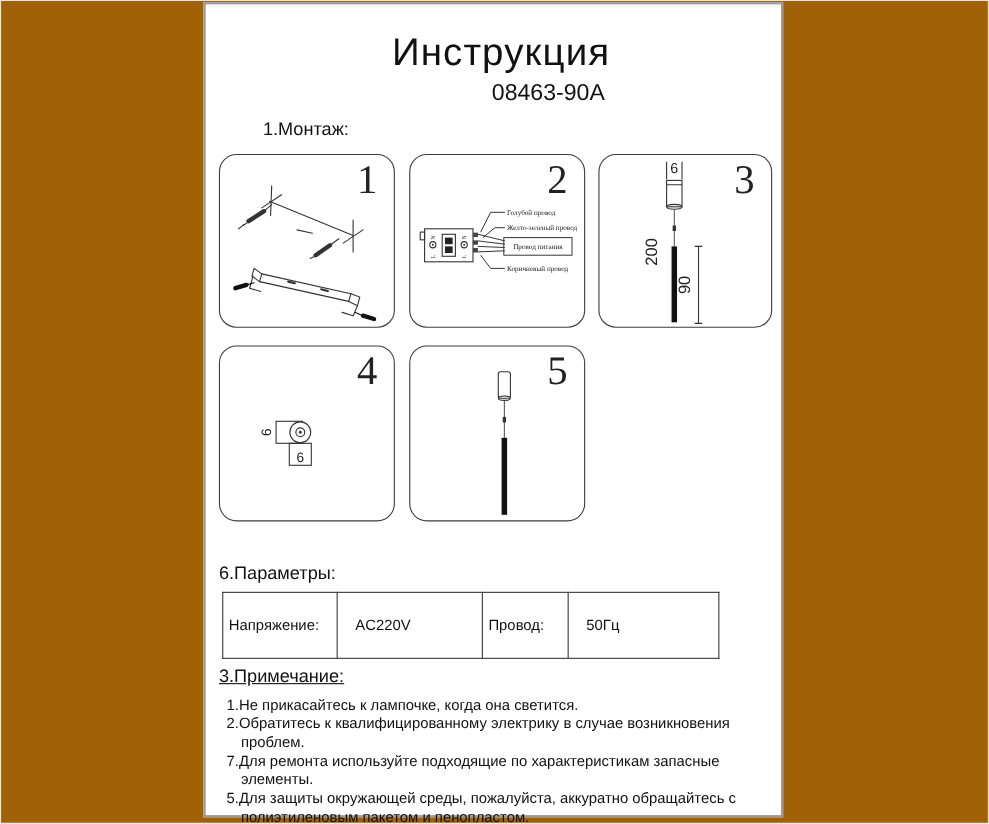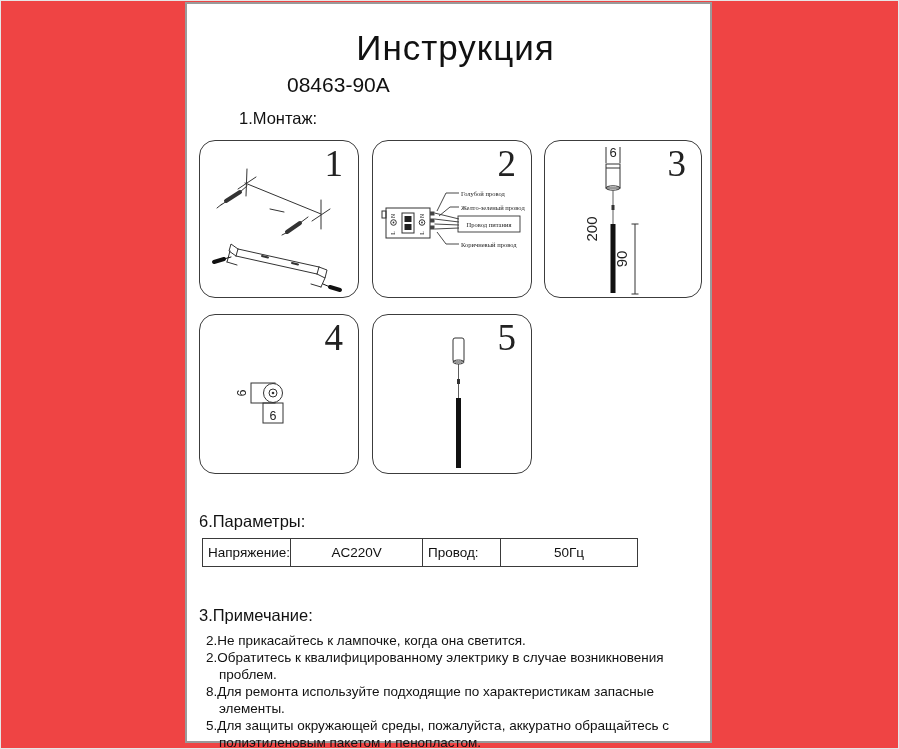--- a/index.html
+++ b/index.html
@@ -5,45 +5,45 @@
   html,body{margin:0;padding:0;}
   body{
     width:899px;height:749px;
     background:#ffffff;
     font-family:"Liberation Sans", sans-serif;
     color:#1a1a1a;
     -webkit-font-smoothing:antialiased;
   }
   .screen{
     position:relative;width:899px;height:749px;
-    background:#ef4444;
+    background:#a16207;
     box-shadow:inset 0 0 0 1px #e6e6e6;
     overflow:hidden;
   }
   .page{
     position:absolute;left:185px;top:2px;
     width:527px;height:741px;
     background:#ffffff;
     border:2px solid #9a9a9a;
     box-sizing:border-box;
   }
   .doc-title{
     position:absolute;top:24px;left:14px;right:0;
     text-align:center;font-size:35px;letter-spacing:1px;color:#111;
   }
   .doc-model{
     position:absolute;top:69px;left:100px;right:0;
-    text-align:left;font-size:21px;color:#111;
+    text-align:center;font-size:21px;color:#111;
   }
   .section-heading{
     position:absolute;font-size:16.5px;color:#111;
   }
   .heading-montage{left:12px;top:105px;margin-left:40px;}
   .heading-params{left:12px;top:508px;}
-  .heading-notes{left:12px;top:602px;}
+  .heading-notes{left:12px;top:602px;text-decoration:underline;}
   .panel{
     position:absolute;
     border:1.4px solid #3c3c3c;
     border-radius:16px;
     background:#fff;
     box-sizing:border-box;
   }
   .panel-1{left:12px;top:136px;width:160px;height:158px;}
   .panel-2{left:185px;top:136px;width:160px;height:158px;}
   .panel-3{left:357px;top:136px;width:158px;height:158px;}
@@ -55,24 +55,24 @@
     font-size:37px;color:#222;line-height:1.15;
   }
   .panel svg{position:absolute;left:0;top:0;}
   .params-table{
     position:absolute;left:15px;top:534px;
     border-collapse:collapse;table-layout:fixed;
   }
   .params-table td{
     border:1.6px solid #3a3a3a;
     height:27px;font-size:13.5px;color:#111;
-    padding:0;overflow:hidden;white-space:nowrap;
+    padding:16px;overflow:hidden;white-space:nowrap;
   }
   .params-table td.lbl{padding-left:5px;text-align:left;}
-  .params-table td.val{text-align:center;}
+  .params-table td.val{}
   .notes-list{
     position:absolute;left:19px;top:628px;width:490px;
     font-size:13.5px;line-height:17px;color:#111;
   }
   .note-item{text-indent:-13px;padding-left:13px;}
   svg text{fill:#222;}
   .dim-text{font-family:"Liberation Sans", sans-serif;}
   .wire-text{font-family:"Liberation Serif", serif;}
 </style>
 </head>
@@ -242,20 +242,20 @@
         <td class="val">AC220V</td>
         <td class="lbl">Провод:</td>
         <td class="val">50Гц</td>
       </tr>
     </tbody>
       </table>
 
     <div class="section-heading heading-notes">3.Примечание:</div>
 
     <div class="notes-list">
-      <div class="note-item">2.Не прикасайтесь к лампочке, когда она светится.</div>
+      <div class="note-item">1.Не прикасайтесь к лампочке, когда она светится.</div>
       <div class="note-item">2.Обратитесь к квалифицированному электрику в случае возникновения проблем.</div>
-      <div class="note-item">8.Для ремонта используйте подходящие по характеристикам запасные элементы.</div>
+      <div class="note-item">7.Для ремонта используйте подходящие по характеристикам запасные элементы.</div>
       <div class="note-item">5.Для защиты окружающей среды, пожалуйста, аккуратно обращайтесь с полиэтиленовым пакетом и пенопластом.</div>
     </div>
 
   </div>
 </div>
 
 </body></html>

